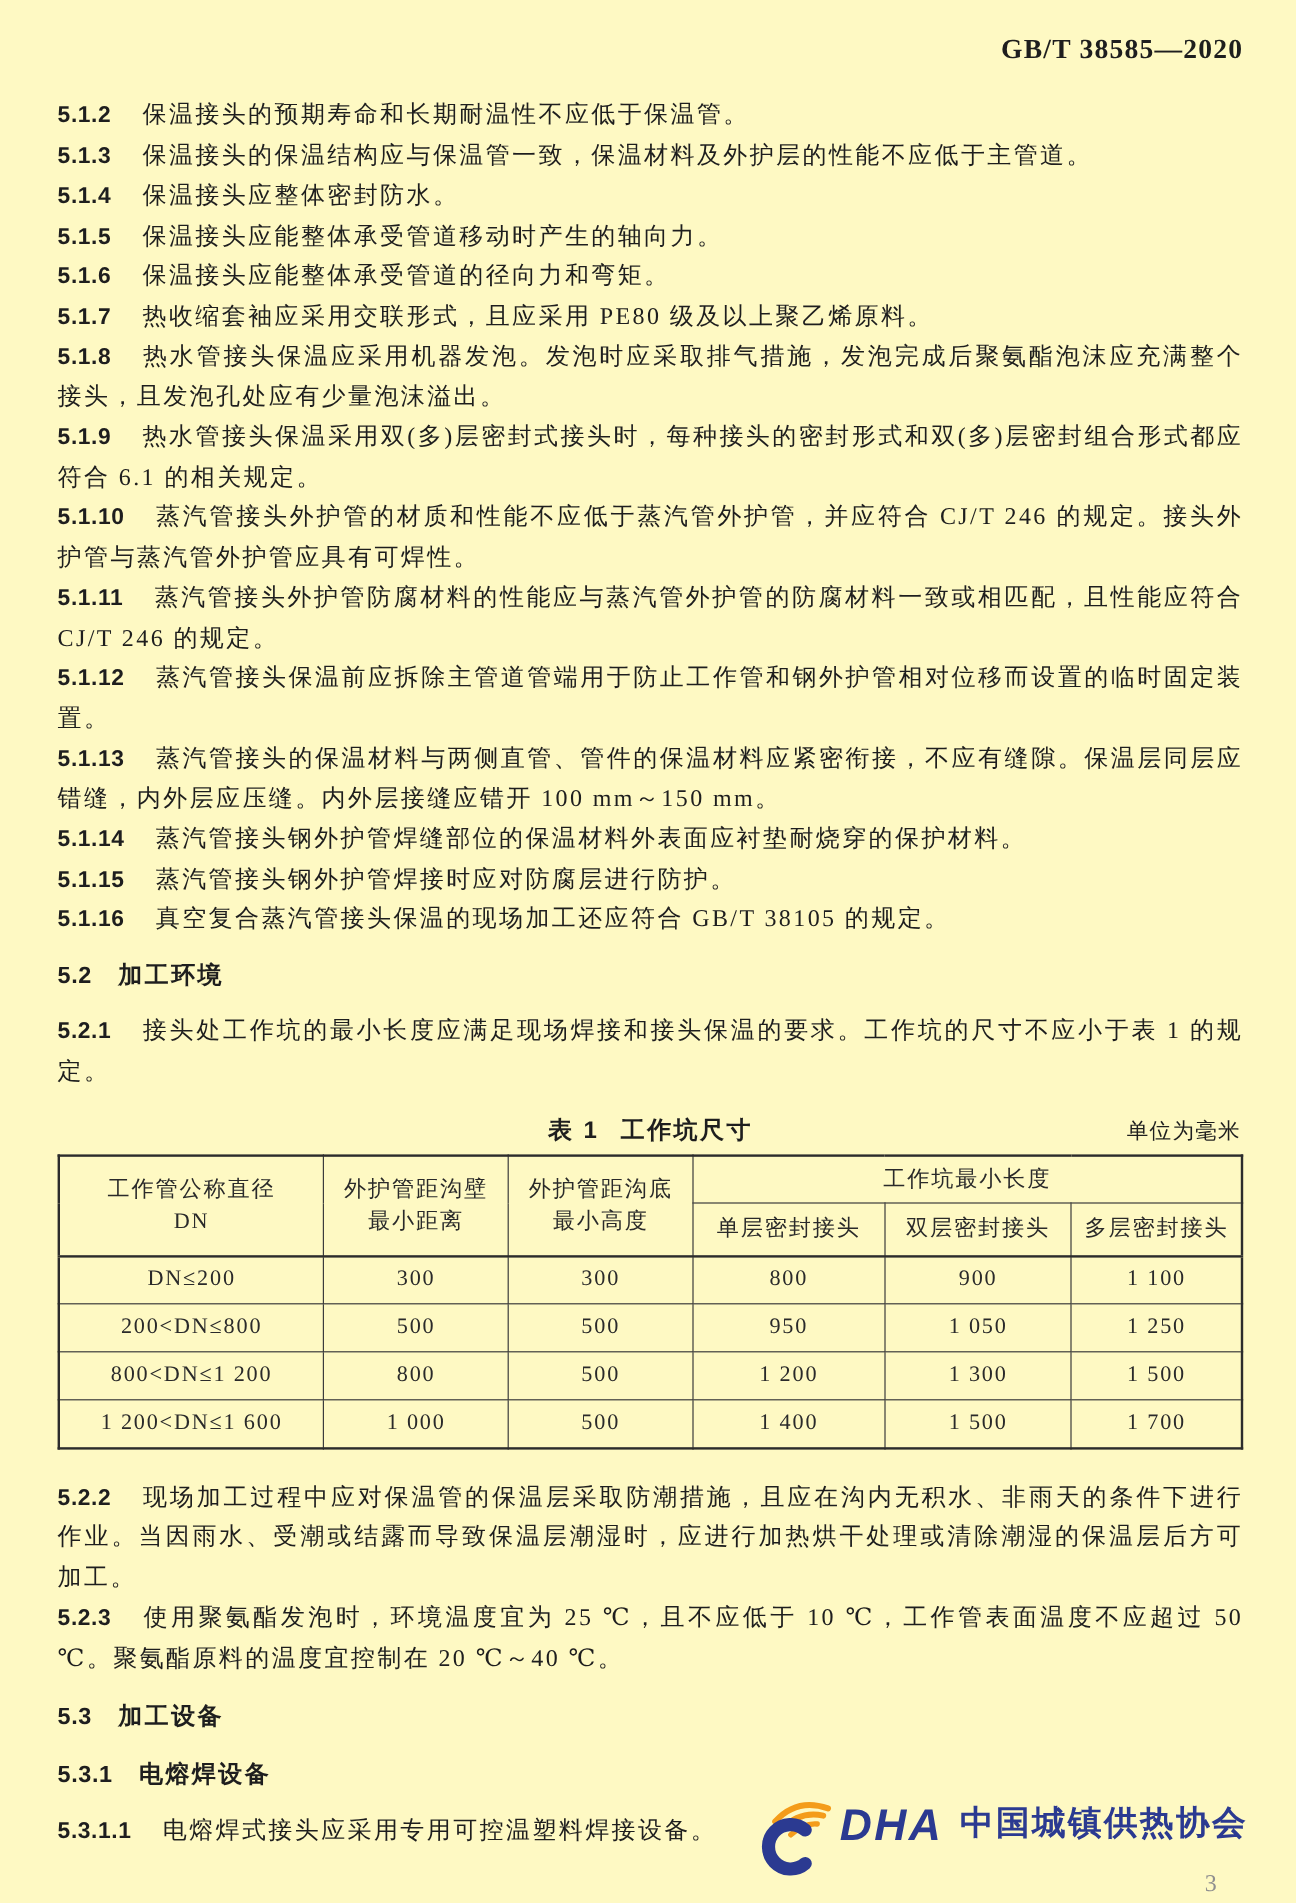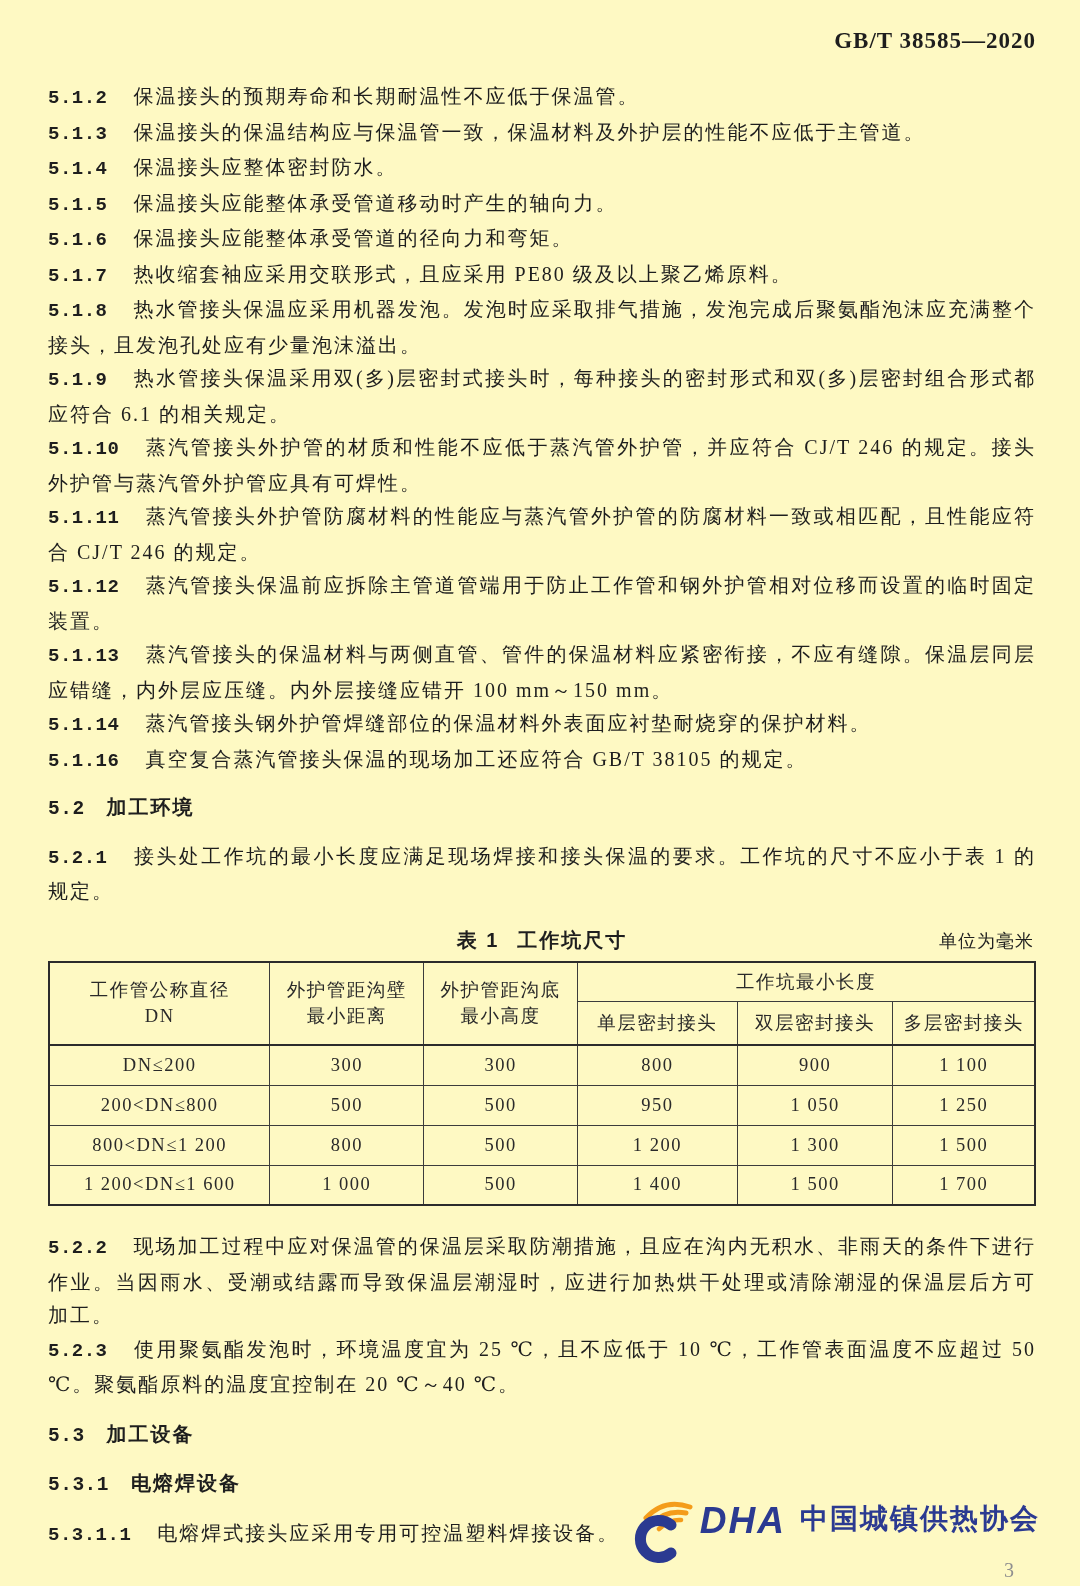--- a/index.html
+++ b/index.html
@@ -19,21 +19,21 @@
     font-family:"Liberation Serif","DejaVu Serif",serif;
   }
   .content {
     position:absolute; left:48px; top:80px; width:988px;
   }
   p.clause {
     font-size:20px; line-height:33.5px;
     text-align:justify; letter-spacing:2px;
   }
   .num {
-    font-family:Liberation Mono, monospace;
+    font-family:Liberation Sans, sans-serif;
     font-weight:700; font-size:19px; letter-spacing:0.5px;
     margin-right:26px;
   }
   p.sec-heading {
     font-family:"Liberation Sans","DejaVu Sans",sans-serif;
     font-weight:700; font-size:20px; line-height:33.5px;
     letter-spacing:2px;
   }
   p.sec-heading .num { margin-right:22px; font-size:19.5px; }
   .mt-sec { margin-top:13px; }
@@ -104,20 +104,21 @@
     <p class="clause"><span class="num">5.1.5</span><span>保温接头应能整体承受管道移动时产生的轴向力。</span></p>
     <p class="clause"><span class="num">5.1.6</span><span>保温接头应能整体承受管道的径向力和弯矩。</span></p>
     <p class="clause"><span class="num">5.1.7</span><span>热收缩套袖应采用交联形式，且应采用 PE80 级及以上聚乙烯原料。</span></p>
     <p class="clause"><span class="num">5.1.8</span><span>热水管接头保温应采用机器发泡。发泡时应采取排气措施，发泡完成后聚氨酯泡沫应充满整个接头，且发泡孔处应有少量泡沫溢出。</span></p>
     <p class="clause"><span class="num">5.1.9</span><span>热水管接头保温采用双(多)层密封式接头时，每种接头的密封形式和双(多)层密封组合形式都应符合 6.1 的相关规定。</span></p>
     <p class="clause"><span class="num">5.1.10</span><span>蒸汽管接头外护管的材质和性能不应低于蒸汽管外护管，并应符合 CJ/T 246 的规定。接头外护管与蒸汽管外护管应具有可焊性。</span></p>
     <p class="clause"><span class="num">5.1.11</span><span>蒸汽管接头外护管防腐材料的性能应与蒸汽管外护管的防腐材料一致或相匹配，且性能应符合 CJ/T 246 的规定。</span></p>
     <p class="clause"><span class="num">5.1.12</span><span>蒸汽管接头保温前应拆除主管道管端用于防止工作管和钢外护管相对位移而设置的临时固定装置。</span></p>
     <p class="clause"><span class="num">5.1.13</span><span>蒸汽管接头的保温材料与两侧直管、管件的保温材料应紧密衔接，不应有缝隙。保温层同层应错缝，内外层应压缝。内外层接缝应错开 100 mm～150 mm。</span></p>
     <p class="clause"><span class="num">5.1.14</span><span>蒸汽管接头钢外护管焊缝部位的保温材料外表面应衬垫耐烧穿的保护材料。</span></p>
+    <p class="clause"><span class="num">5.1.15</span><span>蒸汽管接头钢外护管焊接时应对防腐层进行防护。</span></p>
     <p class="clause"><span class="num">5.1.16</span><span>真空复合蒸汽管接头保温的现场加工还应符合 GB/T 38105 的规定。</span></p>
 
     <p class="sec-heading mt-sec"><span class="num">5.2</span><span>加工环境</span></p>
 
     <p class="clause mt-sec"><span class="num">5.2.1</span><span>接头处工作坑的最小长度应满足现场焊接和接头保温的要求。工作坑的尺寸不应小于表 1 的规定。</span></p>
 
     <div class="table-block">
       <div class="cap-row">
         <div class="cap-center"><span class="cap-label">表 1</span><span>工作坑尺寸</span></div>
         <div class="unit-note">单位为毫米</div>

